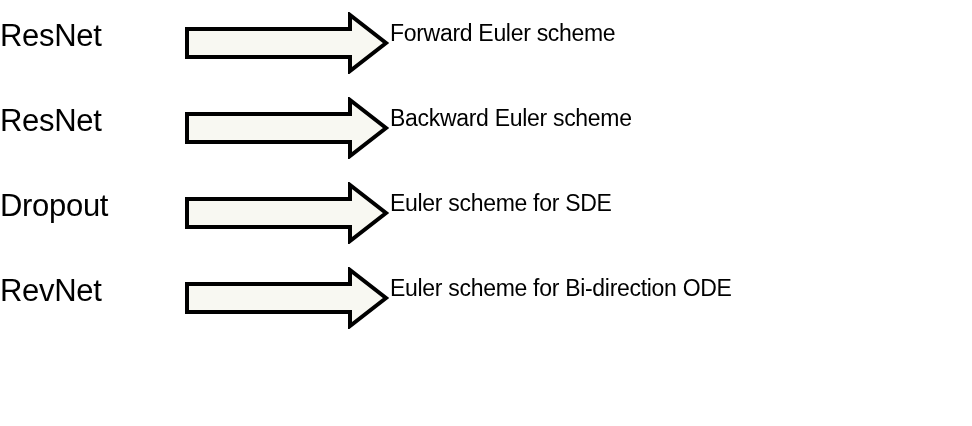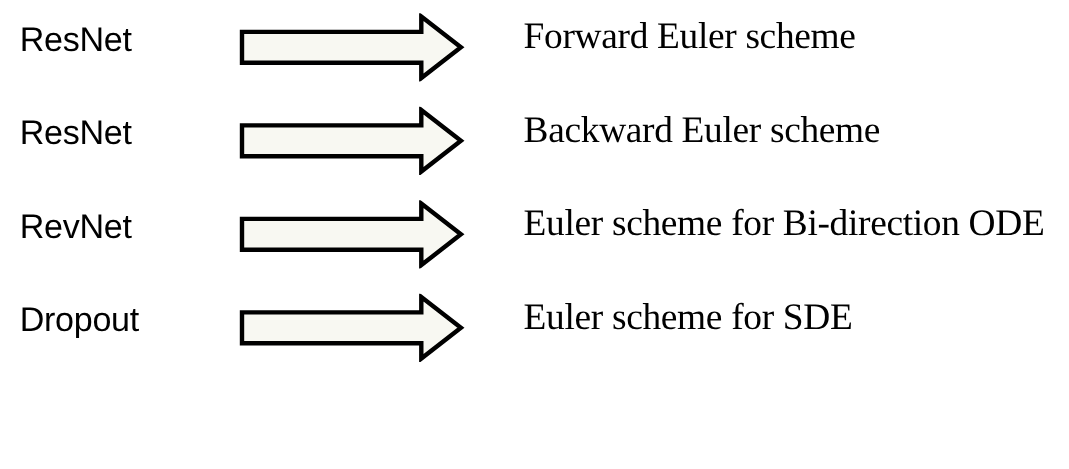--- a/index.html
+++ b/index.html
@@ -20,22 +20,21 @@
     background: var(--background);
     overflow: hidden;
   }
   .row {
     display: flex;
     align-items: center;
     height: 85px;
     width: 100%;
   }
   .network-label {
-    width: 217px;
-    padding-left: 18px;
+    width: 184px;
     font-size: 31px;
     letter-spacing: -0.3px;
     color: var(--text);
     position: relative;
     top: -7px;
     white-space: nowrap;
   }
   .arrow-wrap {
     width: 206px;
     height: 62px;
@@ -44,28 +43,26 @@
     align-items: center;
   }
   .arrow-wrap svg { display: block; width: 206px; height: 62px; }
   .arrow-shape {
     fill: var(--arrow-fill);
     stroke: var(--arrow-stroke);
     stroke-width: 4;
     stroke-linejoin: miter;
   }
   .scheme-label {
-    margin-left: 53px;
-    font-size: 34px;
+    font-size: 23px;
     letter-spacing: -0.3px;
     color: var(--text);
     position: relative;
     top: -9px;
     white-space: nowrap;
-    font-family: Liberation Serif, serif;
   }
 </style>
 </head>
 <body>
 
 <div class="canvas">
 
   <div class="row">
     <div class="network-label">ResNet</div>
     <div class="arrow-wrap">
@@ -81,32 +78,32 @@
     <div class="arrow-wrap">
       <svg viewBox="0 0 206 62" aria-hidden="true">
         <polygon class="arrow-shape" points="3,17 166,17 166,3 202,31 166,59 166,45 3,45"></polygon>
       </svg>
     </div>
     <div class="scheme-label">Backward Euler scheme</div>
   </div>
 
 
   <div class="row">
+    <div class="network-label">Dropout</div>
+    <div class="arrow-wrap">
+      <svg viewBox="0 0 206 62" aria-hidden="true">
+        <polygon class="arrow-shape" points="3,17 166,17 166,3 202,31 166,59 166,45 3,45"></polygon>
+      </svg>
+    </div>
+    <div class="scheme-label">Euler scheme for SDE</div>
+  </div>
+
+  <div class="row">
     <div class="network-label">RevNet</div>
     <div class="arrow-wrap">
       <svg viewBox="0 0 206 62" aria-hidden="true">
         <polygon class="arrow-shape" points="3,17 166,17 166,3 202,31 166,59 166,45 3,45"></polygon>
       </svg>
     </div>
     <div class="scheme-label">Euler scheme for Bi-direction ODE</div>
   </div>
 
-  <div class="row">
-    <div class="network-label">Dropout</div>
-    <div class="arrow-wrap">
-      <svg viewBox="0 0 206 62" aria-hidden="true">
-        <polygon class="arrow-shape" points="3,17 166,17 166,3 202,31 166,59 166,45 3,45"></polygon>
-      </svg>
-    </div>
-    <div class="scheme-label">Euler scheme for SDE</div>
-  </div>
-
 </div>
 
 </body></html>

